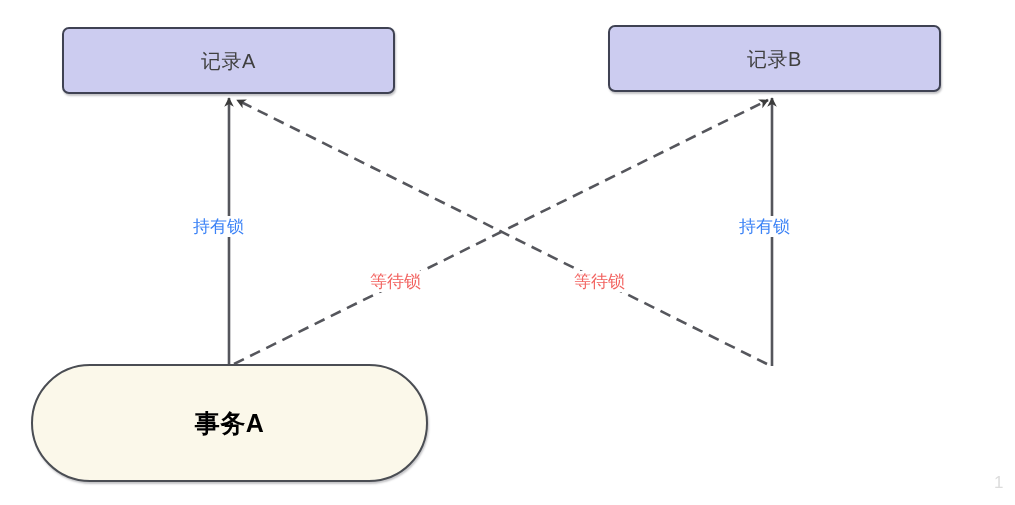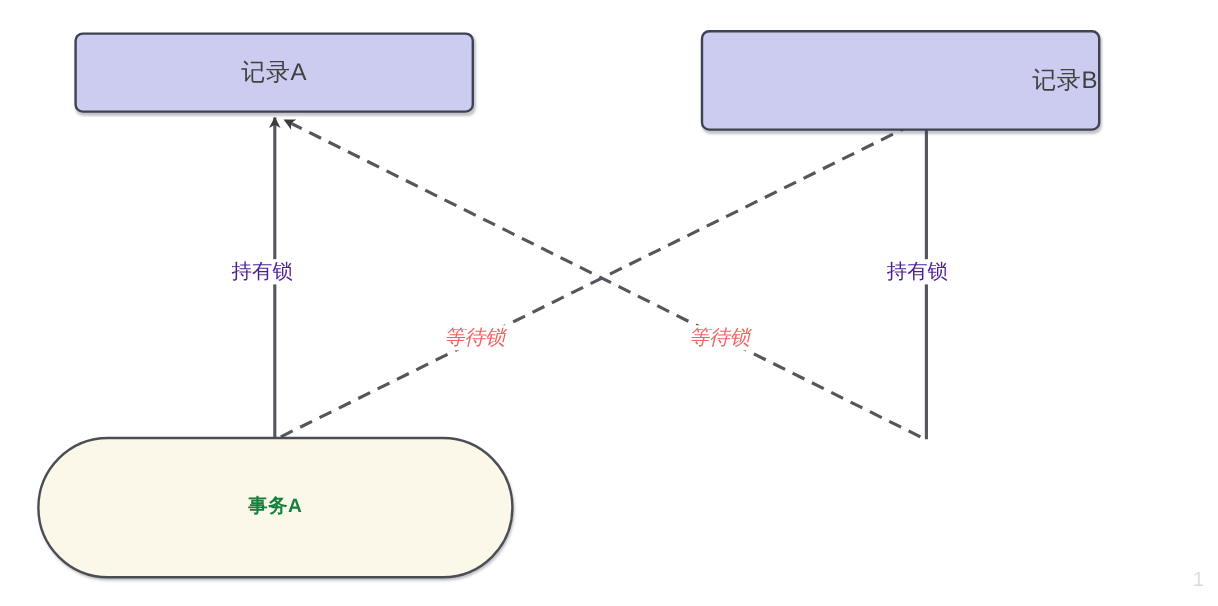--- a/index.html
+++ b/index.html
@@ -55,42 +55,41 @@
     line-height: 1;
   }
 
   .txn-node {
     background: #fbf8ea;
     border: 2px solid #4a4d53;
     border-radius: 70px;
     box-shadow: 1px 2px 2px rgba(60,60,70,0.30);
   }
   .txn-label {
-    font-size: 16px;
+    font-size: 25px;
     font-weight: bold;
-    color: #15803d;
+    color: #000000;
     letter-spacing: 0.5px;
     line-height: 1;
   }
 
   
   .edge-label {
     position: absolute;
     font-size: 17px;
     line-height: 1;
     white-space: nowrap;
     background: #ffffff;
     padding: 2px 3px;
   }
   .label-hold {
-    color: #4c1d95;
+    color: #3b82f6;
   }
   .label-wait {
     color: #f26360;
-    font-style: italic;
   }
 
   
   .watermark {
     position: absolute;
     color: #e2e2e2;
     white-space: nowrap;
     font-size: 19px;
     line-height: 1;
     user-select: none;
@@ -123,21 +122,21 @@
     <line x1="234" y1="364" x2="768" y2="100" stroke="#55565c" stroke-width="2.6" stroke-dasharray="11 7" marker-end="url(#arrow-dashed)"></line>
 
      记录A : dashed diagonal up-left --&gt;
     <line x1="767" y1="364" x2="237" y2="100" stroke="#55565c" stroke-width="2.6" stroke-dasharray="11 7" marker-end="url(#arrow-dashed)"></line>
   </svg>
 
   <div class="node record-node" id="node-record-a" style="left:62px; top:27px; width:333px; height:67px;">
     <span class="record-label">记录A</span>
   </div>
 
-  <div class="node record-node" id="node-record-b" style="left:584px; top:25px; width:333px; height:84px;justify-content:flex-end;">
+  <div class="node record-node" id="node-record-b" style="left:608px; top:25px; width:333px; height:67px;">
     <span class="record-label">记录B</span>
   </div>
 
   <div class="node txn-node" id="node-transaction-a" style="left:31px; top:364px; width:397px; height:118px;">
     <span class="txn-label">事务A</span>
   </div>
 
 
   <div class="edge-label label-hold" style="left:190px; top:216px;">持有锁</div>
 

